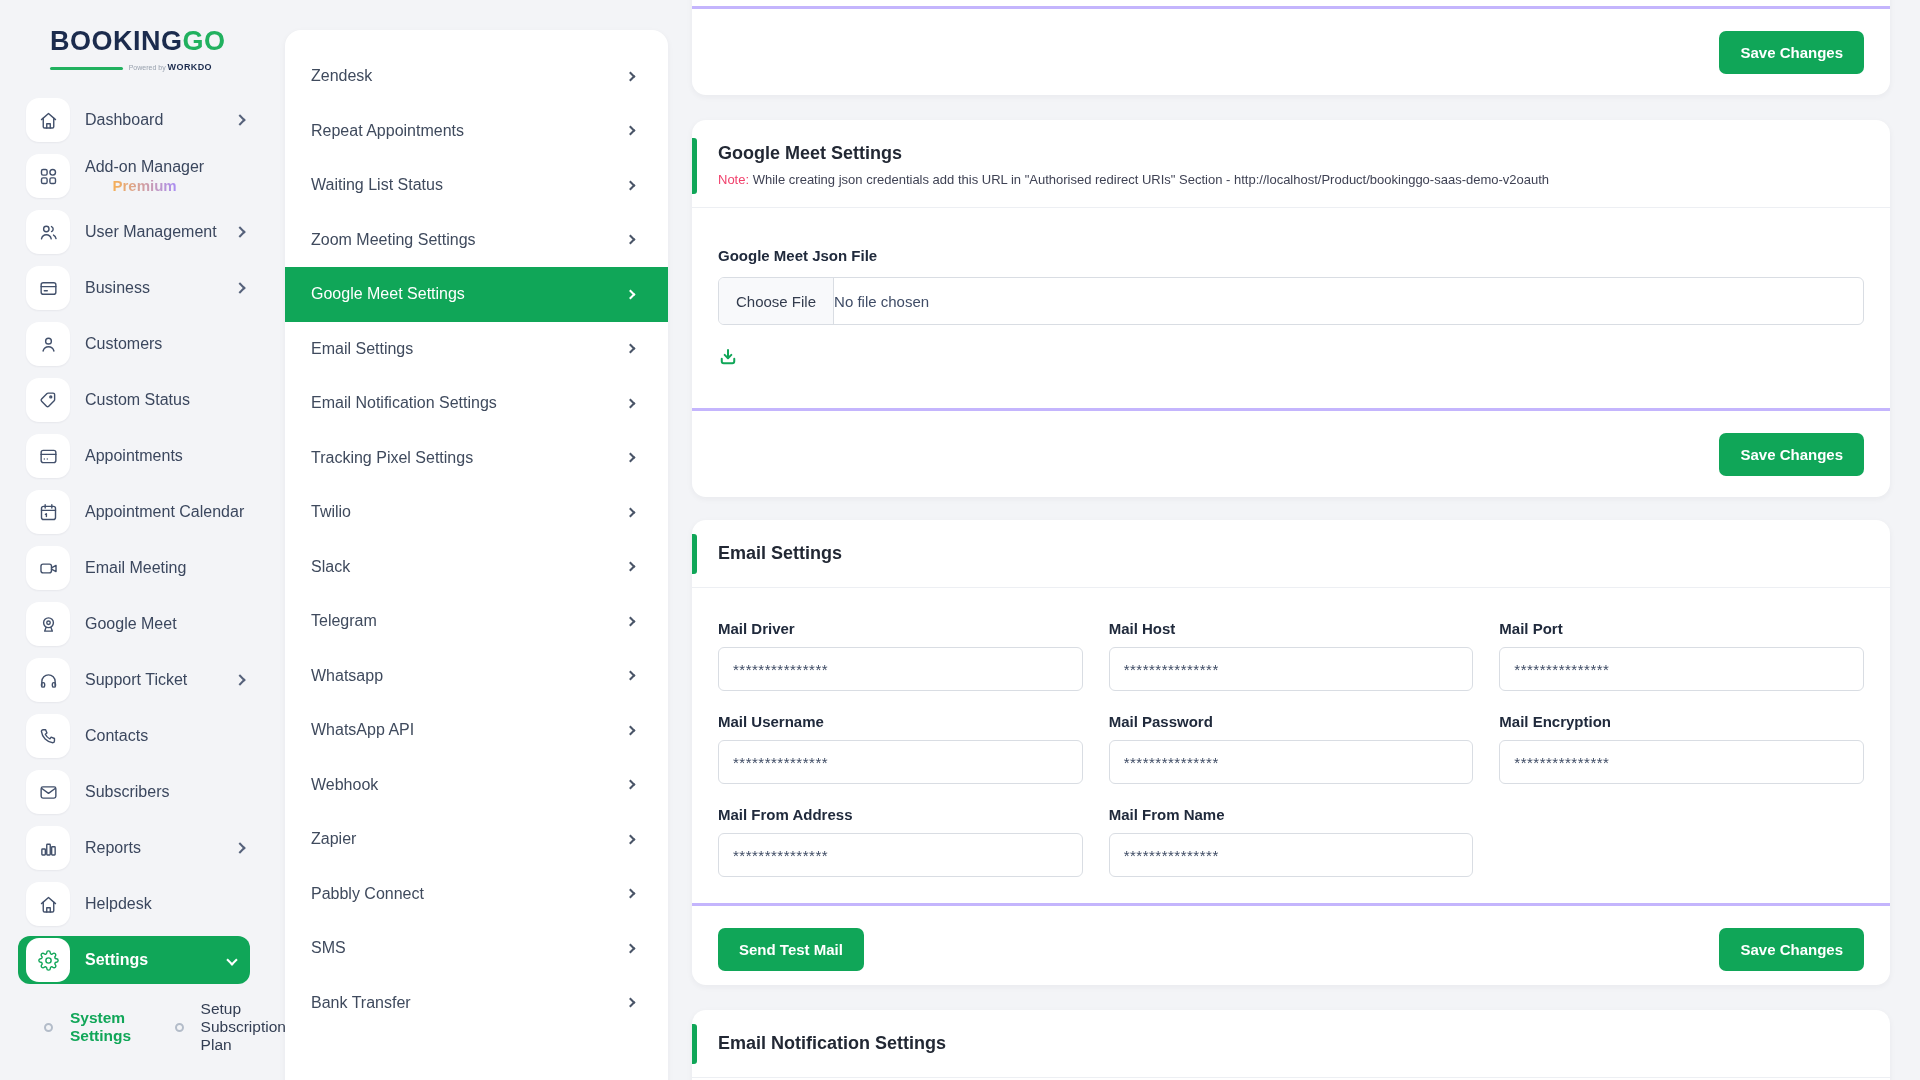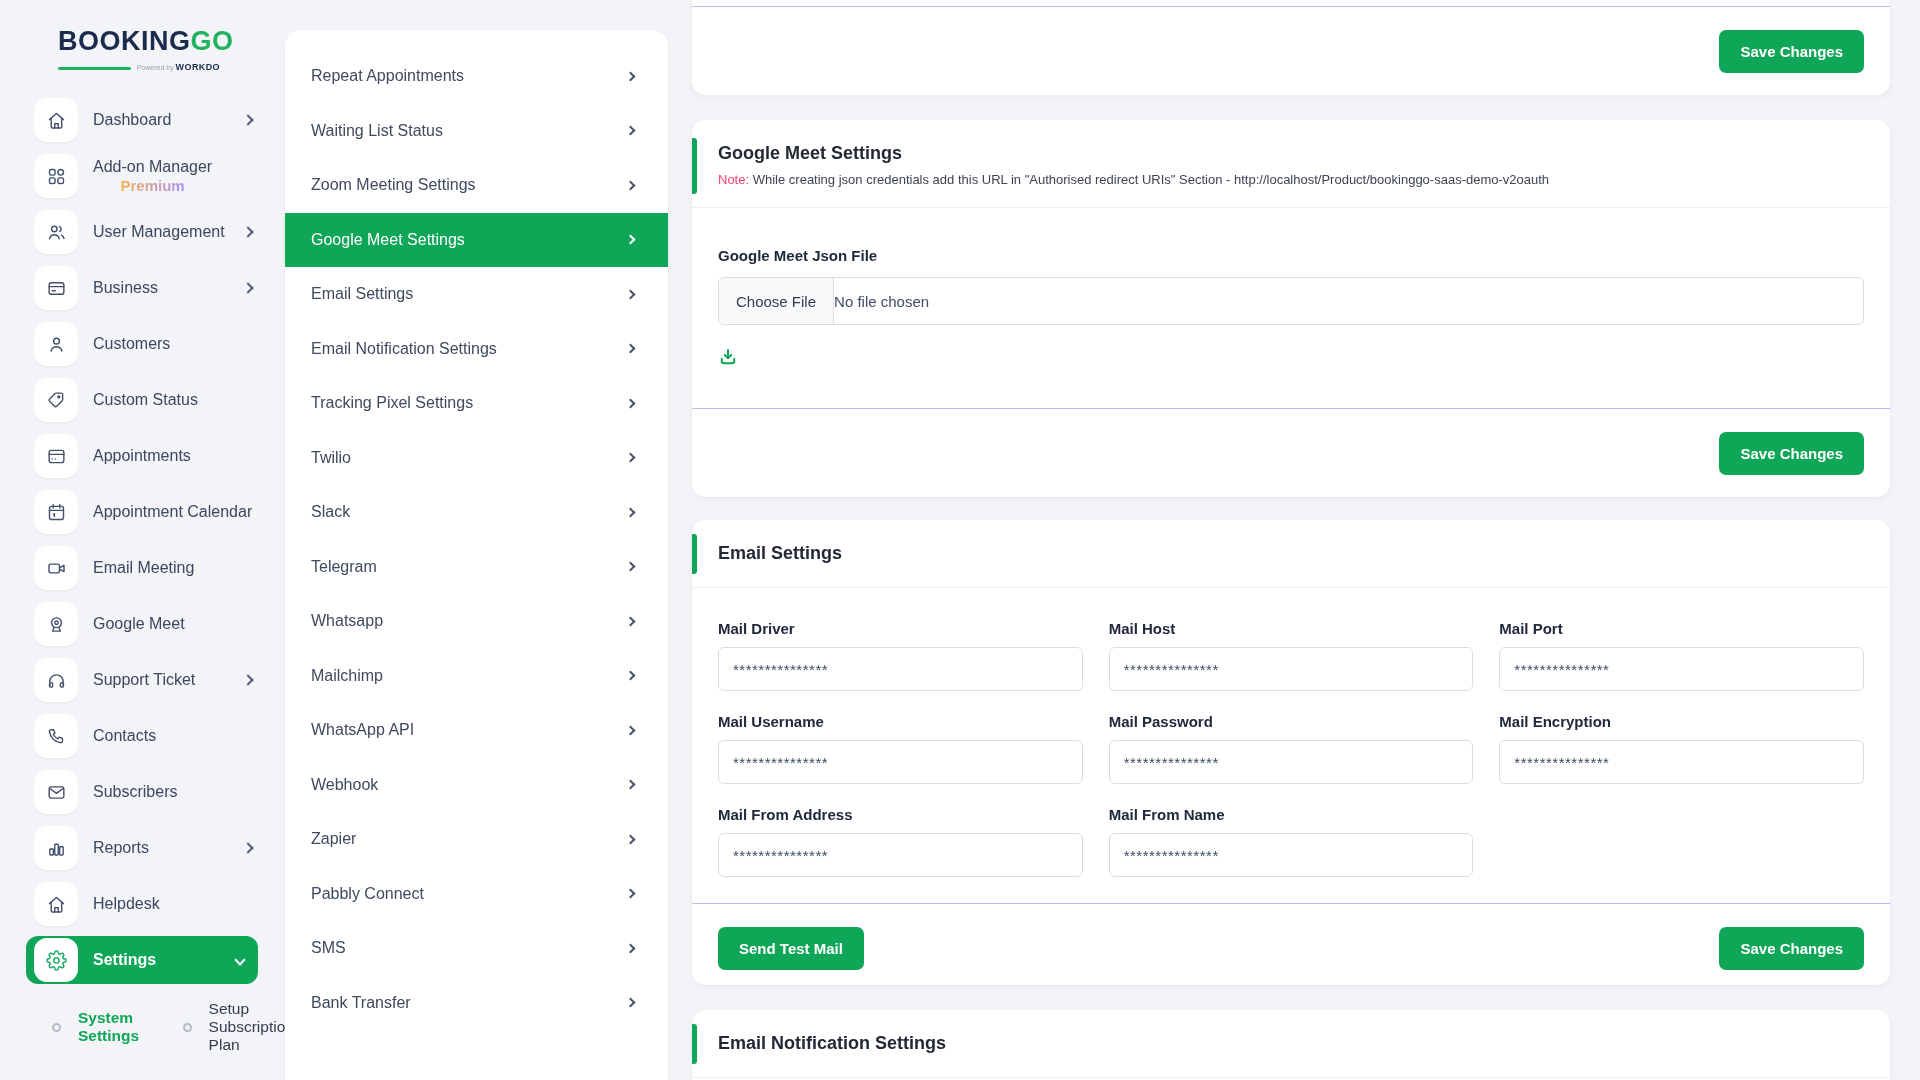--- a/index.html
+++ b/index.html
@@ -1,20 +1,20 @@
 <!DOCTYPE html>
 <html><head>
 <meta charset="utf-8">
 <style>
   *{box-sizing:border-box;margin:0;padding:0}
   html,body{width:1920px;height:1080px}
   body{font-family:"Liberation Sans","DejaVu Sans",sans-serif;background:#f3f4f7;overflow:hidden;position:relative;color:#273142}
 
   
-  .sidebar{position:absolute;left:12px;top:0;width:285px;height:888px;background:#f3f4f7}
+  .sidebar{position:absolute;left:4px;top:0;width:285px;height:888px;background:#f3f4f7}
   .logo{padding:26px 0 0 46px}
   .logo-text{font-size:27px;font-weight:800;letter-spacing:.5px;color:#1b2b4d;white-space:nowrap}
   .logo-text .go{color:#21b15f}
   .logo-sub{display:flex;align-items:flex-end;margin-top:5px;width:162px}
   .logo-line{flex:1;height:3px;background:#21b15f;border-radius:2px;margin-bottom:2px}
   .powered{font-size:7px;color:#98a1ae;margin-left:6px;white-space:nowrap}
   .powered b{font-size:9px;color:#1b2b4d;letter-spacing:.4px}
   .nav{margin-top:26px;display:flex;flex-direction:column;gap:12px;padding:0 45px 0 22px}
   .nav-item{display:flex;align-items:center;height:44px;position:relative;cursor:pointer}
   .icon-box{width:44px;height:44px;background:#fff;border-radius:13px;display:flex;align-items:center;justify-content:center;color:#42506b;box-shadow:0 1px 2px rgba(30,40,60,.06);flex-shrink:0}
@@ -42,21 +42,21 @@
   .menu-item .chev{width:7px;height:7px;border-color:#4a5568}
   .menu-item.active{background:#10a658}
   .menu-item.active .label{color:#fff}
   .menu-item.active .chev{border-color:#fff}
 
   
   .main{position:absolute;left:692px;top:0;width:1198px;height:1080px}
   .card{position:absolute;left:0;width:1198px;background:#fff;border-radius:14px;box-shadow:0 2px 6px rgba(30,40,60,.05)}
   #card-top{top:-210px;height:305px}
   #card-top .card-footer{position:absolute;bottom:0;left:0;right:0}
-  .card-footer{display:flex;align-items:center;justify-content:flex-end;padding:0 26px;height:89px;border-top:1px solid #c4b5fd}
+  .card-footer{display:flex;align-items:center;justify-content:flex-end;padding:0 26px;height:89px;border-top:3px solid #c4b5fd}
   .card-footer.split{justify-content:space-between}
   .btn{background:#10a658;color:#fff;border:none;border-radius:7px;height:43px;padding:0 21px;font-size:15px;font-weight:600;font-family:inherit;cursor:pointer}
 
   #card-gmeet{top:120px;height:377px}
   .card-head{position:relative;border-bottom:1px solid #edeff3}
   .accent{position:absolute;left:0;width:5px;background:#10a658;border-radius:0 3px 3px 0}
   #card-gmeet .card-head{height:88px;padding:23px 26px 0}
   #card-gmeet .accent{top:18px;height:56px}
   .card-title{font-size:18px;font-weight:700;color:#222834}
   .note{margin-top:8px;font-size:13px;color:#3f4254}
@@ -293,20 +293,24 @@
       </div>
       <div class="sub-item">
         <span class="sub-bullet"></span>
         <span>Setup Subscription Plan</span>
       </div>
     </div>
 </aside>
 
 <section class="panel">
     <div class="menu-item">
+      <span class="label">Zendesk</span>
+      <span class="chev right"></span>
+    </div>
+    <div class="menu-item">
       <span class="label">Repeat Appointments</span>
       <span class="chev right"></span>
     </div>
     <div class="menu-item">
       <span class="label">Waiting List Status</span>
       <span class="chev right"></span>
     </div>
     <div class="menu-item">
       <span class="label">Zoom Meeting Settings</span>
       <span class="chev right"></span>
@@ -334,24 +338,20 @@
     <div class="menu-item">
       <span class="label">Slack</span>
       <span class="chev right"></span>
     </div>
     <div class="menu-item">
       <span class="label">Telegram</span>
       <span class="chev right"></span>
     </div>
     <div class="menu-item">
       <span class="label">Whatsapp</span>
-      <span class="chev right"></span>
-    </div>
-    <div class="menu-item">
-      <span class="label">Mailchimp</span>
       <span class="chev right"></span>
     </div>
     <div class="menu-item">
       <span class="label">WhatsApp API</span>
       <span class="chev right"></span>
     </div>
     <div class="menu-item">
       <span class="label">Webhook</span>
       <span class="chev right"></span>
     </div>

